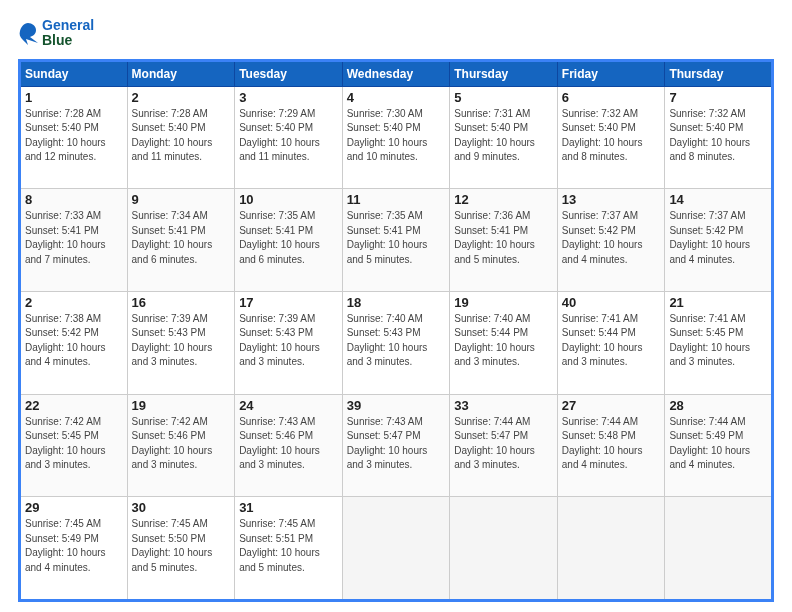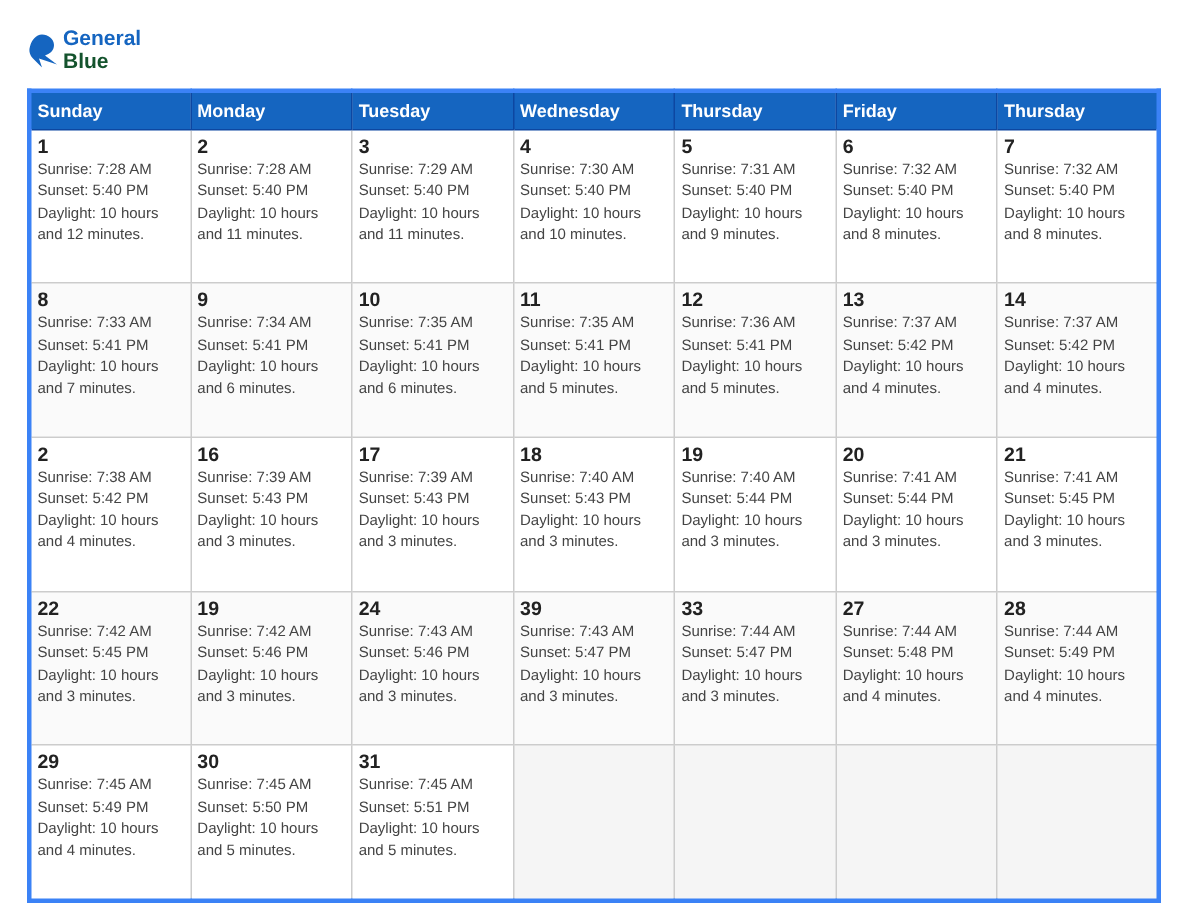--- a/index.html
+++ b/index.html
@@ -199,21 +199,21 @@
           </td>
           <td>
             <span class="day-number">18</span>
             <div class="day-info">Sunrise: 7:40 AM<br>Sunset: 5:43 PM<br>Daylight: 10 hours and 3 minutes.</div>
           </td>
           <td>
             <span class="day-number">19</span>
             <div class="day-info">Sunrise: 7:40 AM<br>Sunset: 5:44 PM<br>Daylight: 10 hours and 3 minutes.</div>
           </td>
           <td>
-            <span class="day-number">20</span>
+            <span class="day-number">40</span>
             <div class="day-info">Sunrise: 7:41 AM<br>Sunset: 5:44 PM<br>Daylight: 10 hours and 3 minutes.</div>
           </td>
           <td>
             <span class="day-number">21</span>
             <div class="day-info">Sunrise: 7:41 AM<br>Sunset: 5:45 PM<br>Daylight: 10 hours and 3 minutes.</div>
           </td>
         </tr>
         <tr>
           <td>
             <span class="day-number">22</span>

